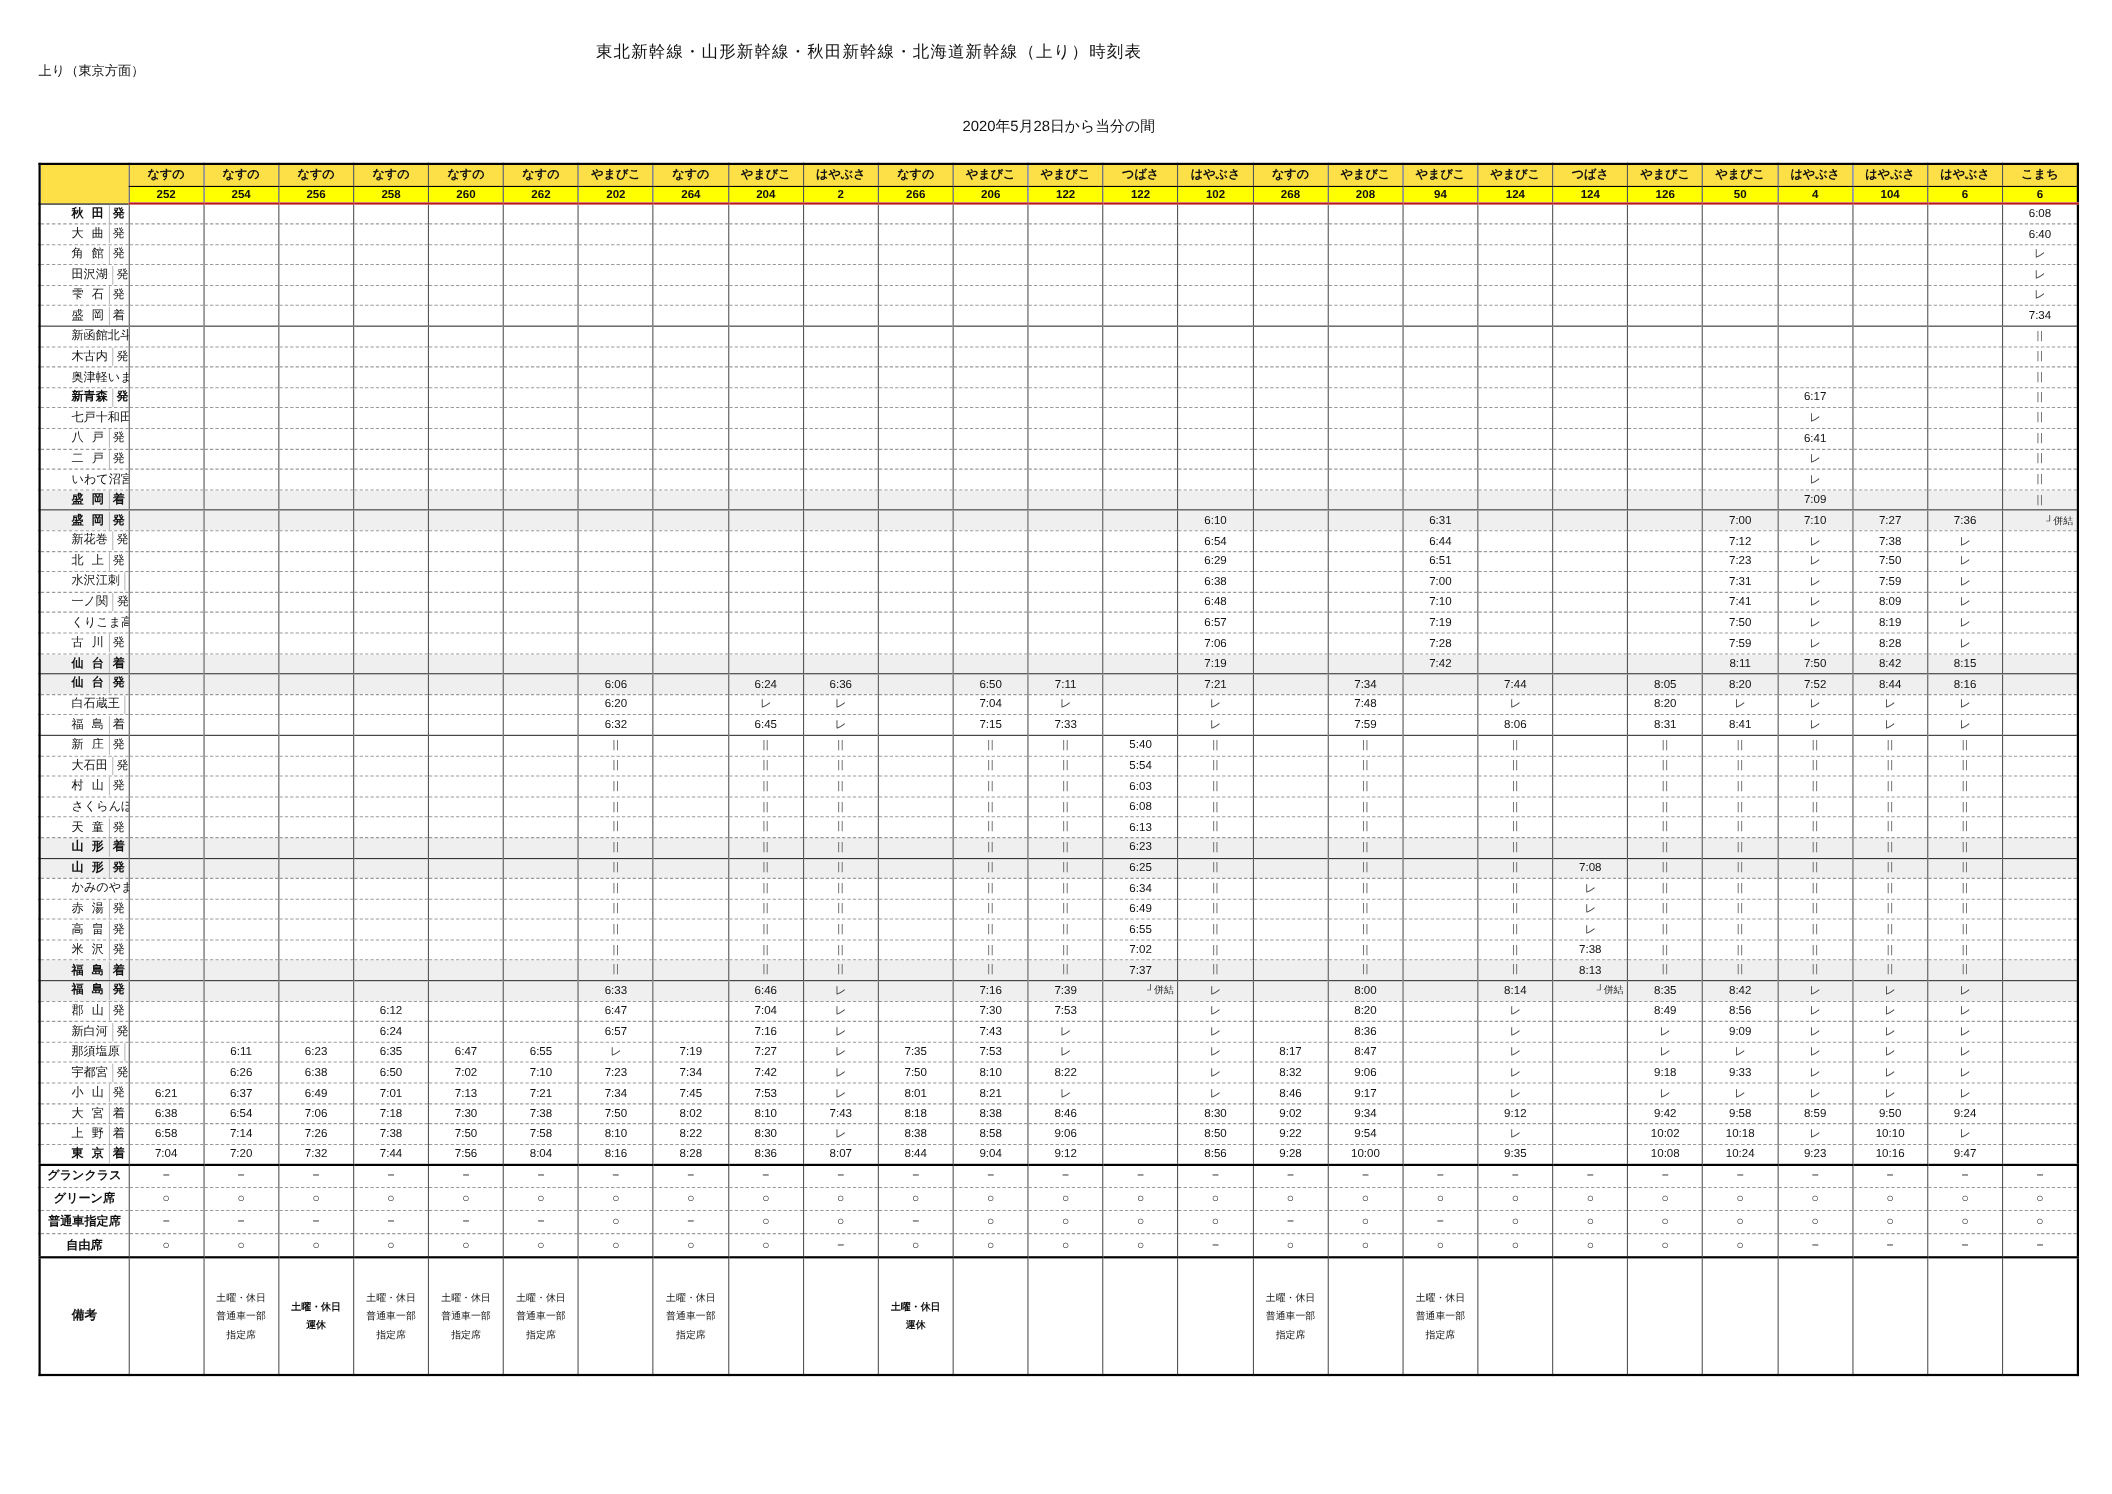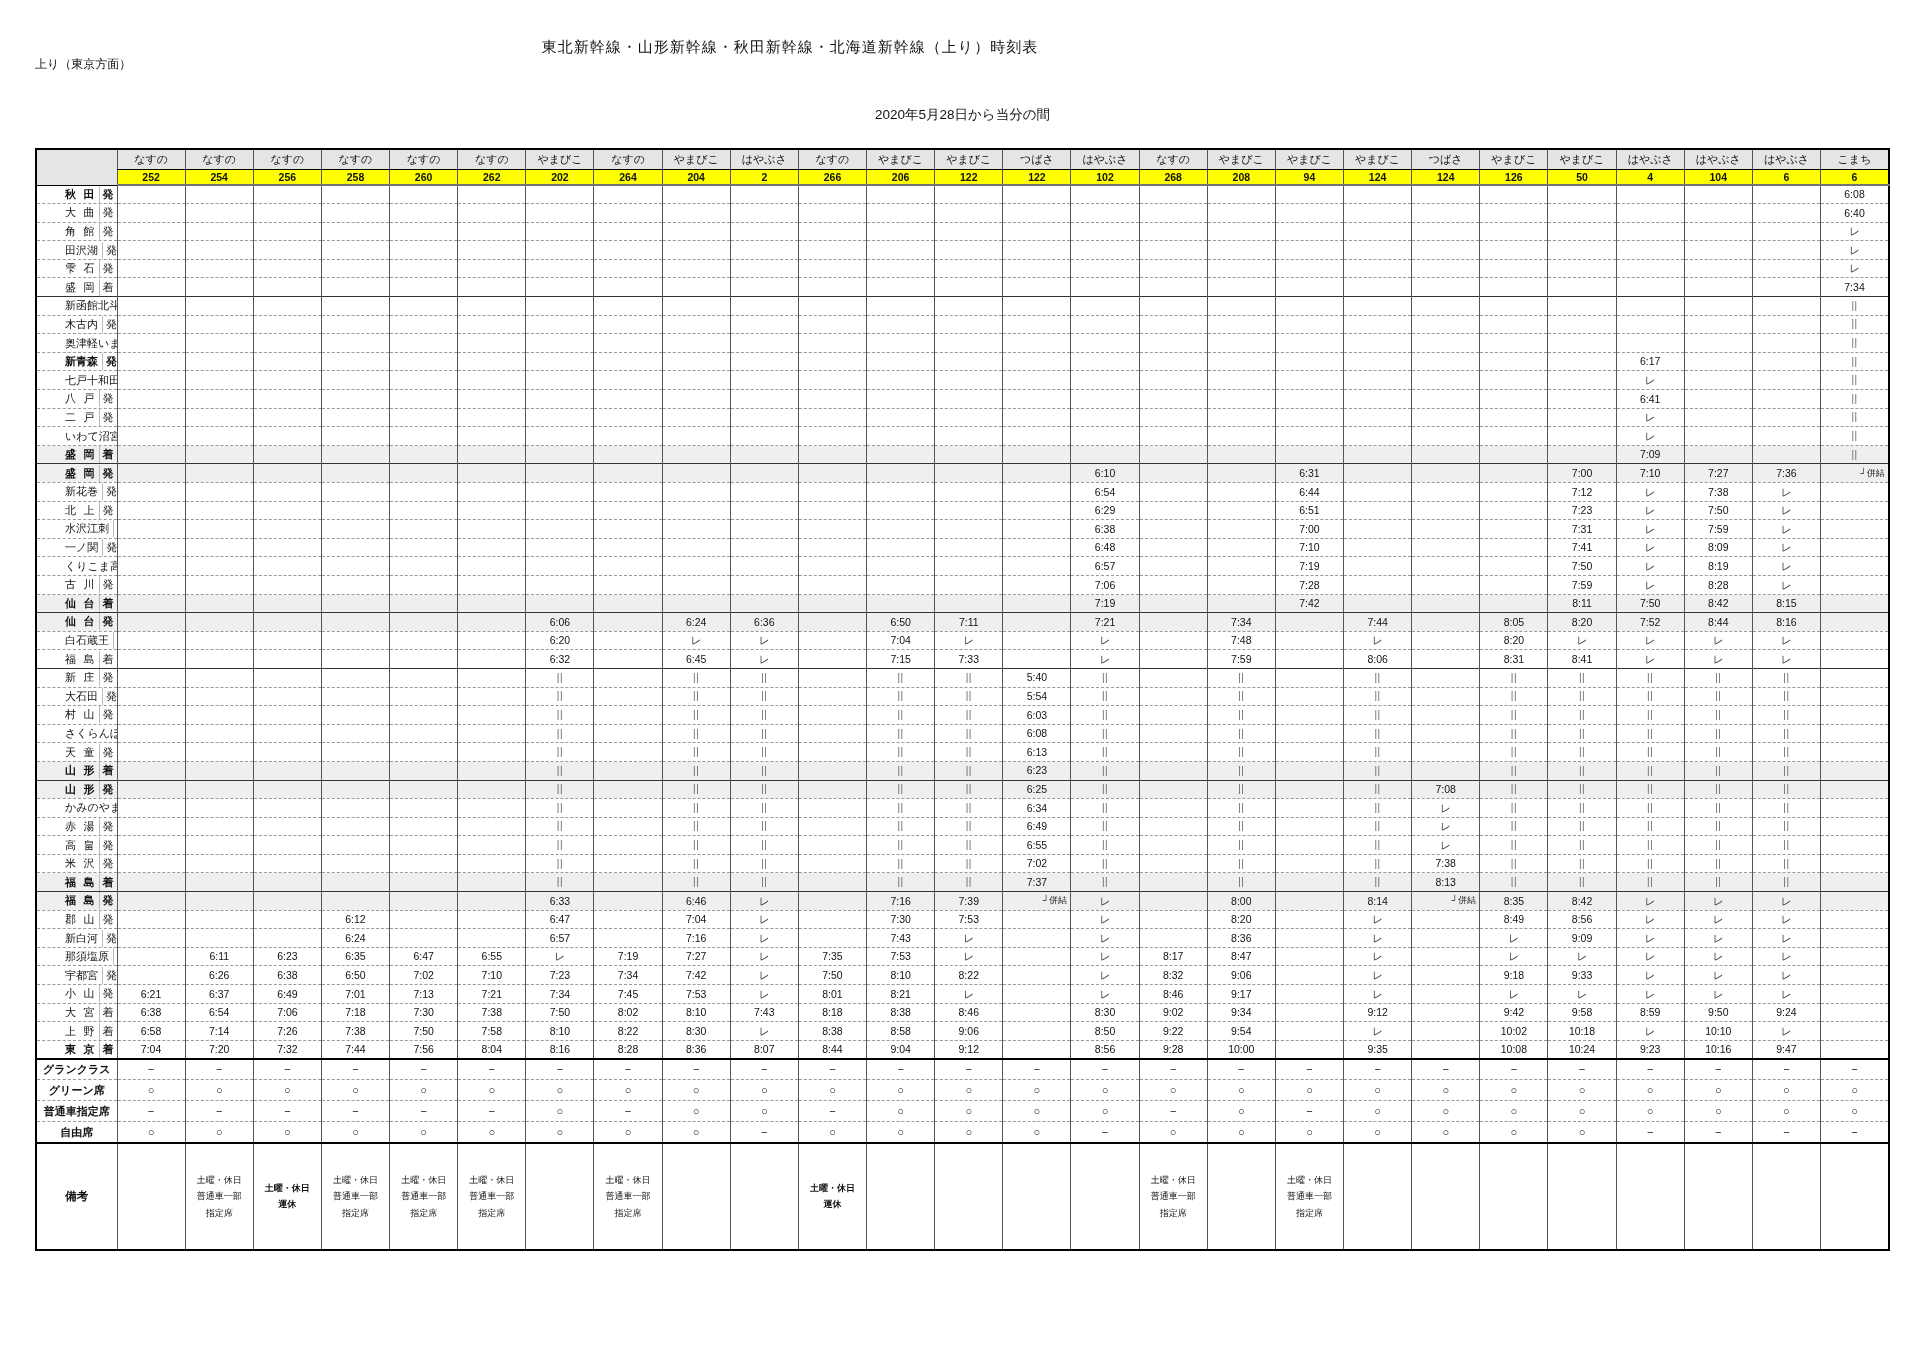--- a/index.html
+++ b/index.html
@@ -4,22 +4,22 @@
 <style>
   html,body{margin:0;padding:0;background:#fff;}
   body{width:1920px;height:1358px;position:relative;font-family:"Liberation Sans","DejaVu Sans",sans-serif;color:#111;}
   .page-title{position:absolute;top:38px;left:160px;width:1260px;text-align:center;font-size:15px;letter-spacing:1px;}
   .dir-label{position:absolute;top:56px;left:35px;font-size:12px;}
   .eff-note{position:absolute;top:106px;left:35px;width:1855px;text-align:center;font-size:13.5px;}
   .foot-note{position:absolute;top:1364px;left:35px;font-size:12px;}
   table.tt{position:absolute;top:148px;left:35px;width:1855px;border-collapse:collapse;table-layout:fixed;border:2px solid #000;}
   .tt col.lblc{width:81px;}
   .tt th,.tt td{padding:0;margin:0;text-align:center;vertical-align:middle;border-left:1px solid #555;font-size:10.5px;line-height:1;overflow:hidden;white-space:nowrap;}
-  .tt tr.hname th{background:#e5e5e5;font-weight:normal;font-size:11px;height:19px;border-bottom:1px solid #000;}
-  .tt tr.hnum th{background:#ffff00;font-weight:bold;font-size:10.5px;height:14px;border-bottom:2px solid #737373;}
+  .tt tr.hname th{background:#fde047;font-weight:bold;font-size:11px;height:19px;border-bottom:1px solid #000;}
+  .tt tr.hnum th{background:#ffff00;font-weight:bold;font-size:10.5px;height:14px;border-bottom:2px solid #b91c1c;}
   .tt th.corner{background:#ffff00;}
   .tt tr.strow{height:18.6px;}
   .tt tr.strow td{border-top:1px dashed #9a9a9a;}
   .tt tr.strow.first td{border-top:none;}
   .tt tr.sec td{border-top:1px solid #333 !important;}
   .tt tr.sh td{background:#efefef;}
   .lblwrap{display:flex;align-items:center;height:100%;}
   .nm{flex:1 1 auto;text-align:justify;text-align-last:justify;padding:0 4px;font-size:11px;margin-left:24px;}
   .sfx{flex:0 0 17px;border-left:1px solid #bbb;font-size:11px;padding:3px 0;}
   tr.bld .nm,tr.bld .sfx{font-weight:bold;}

